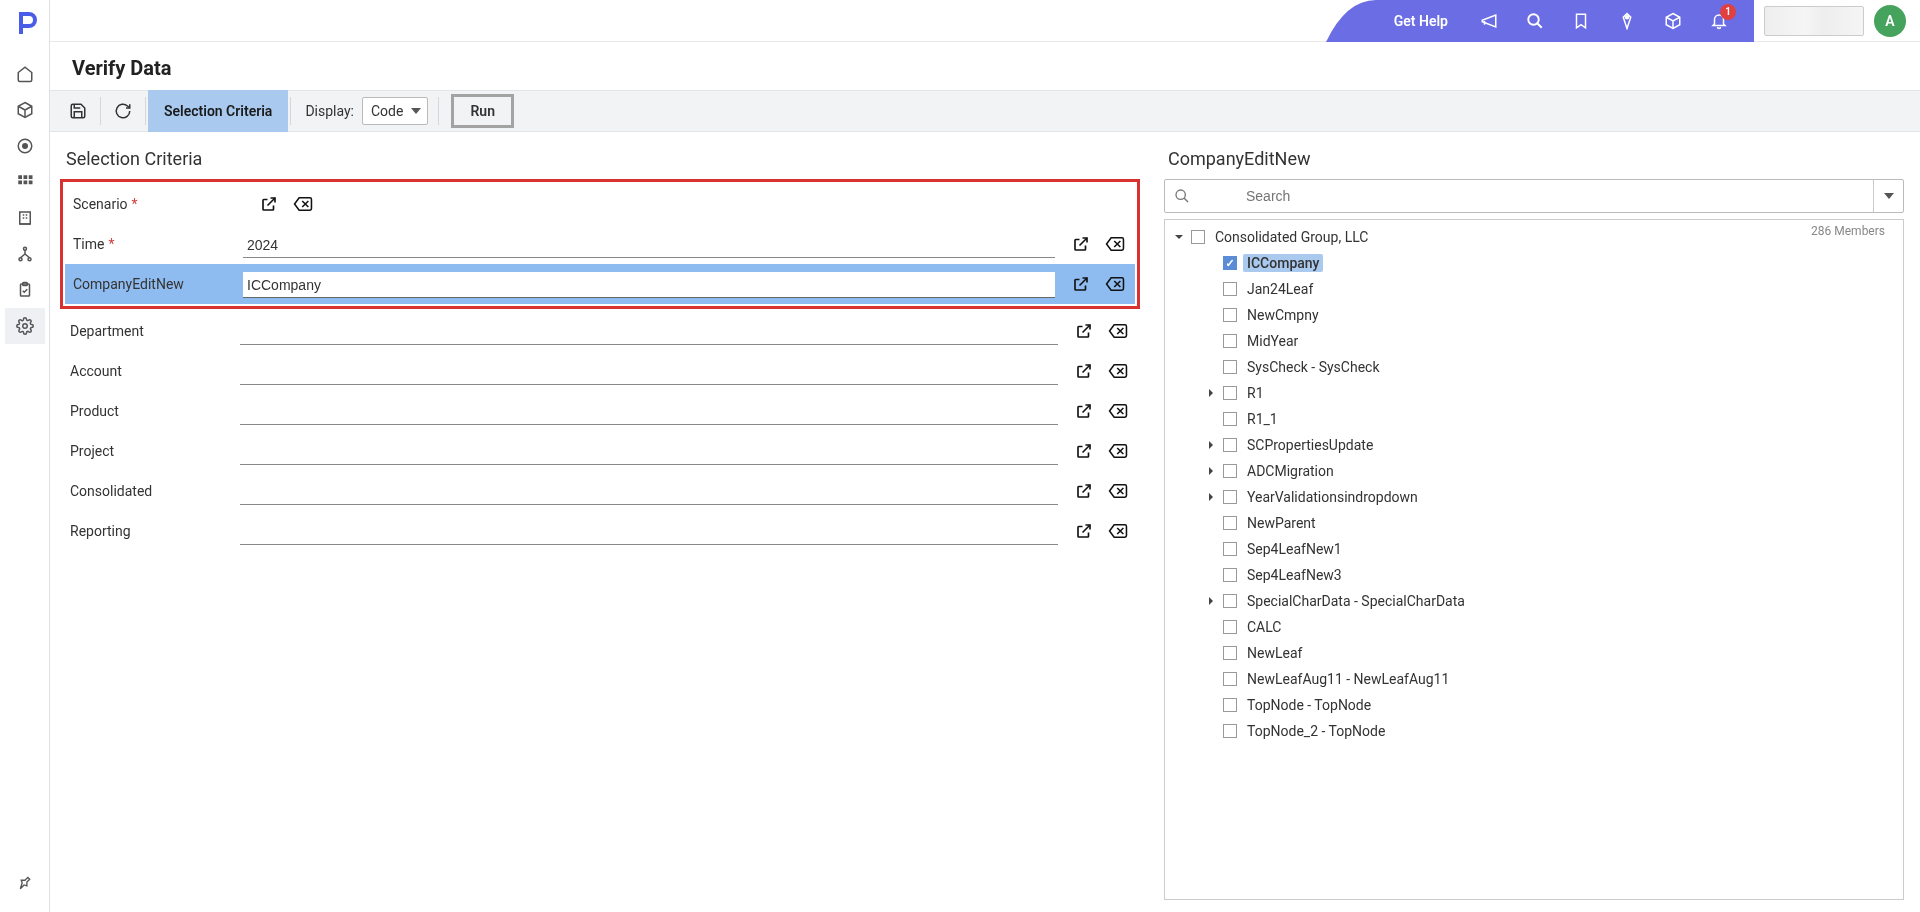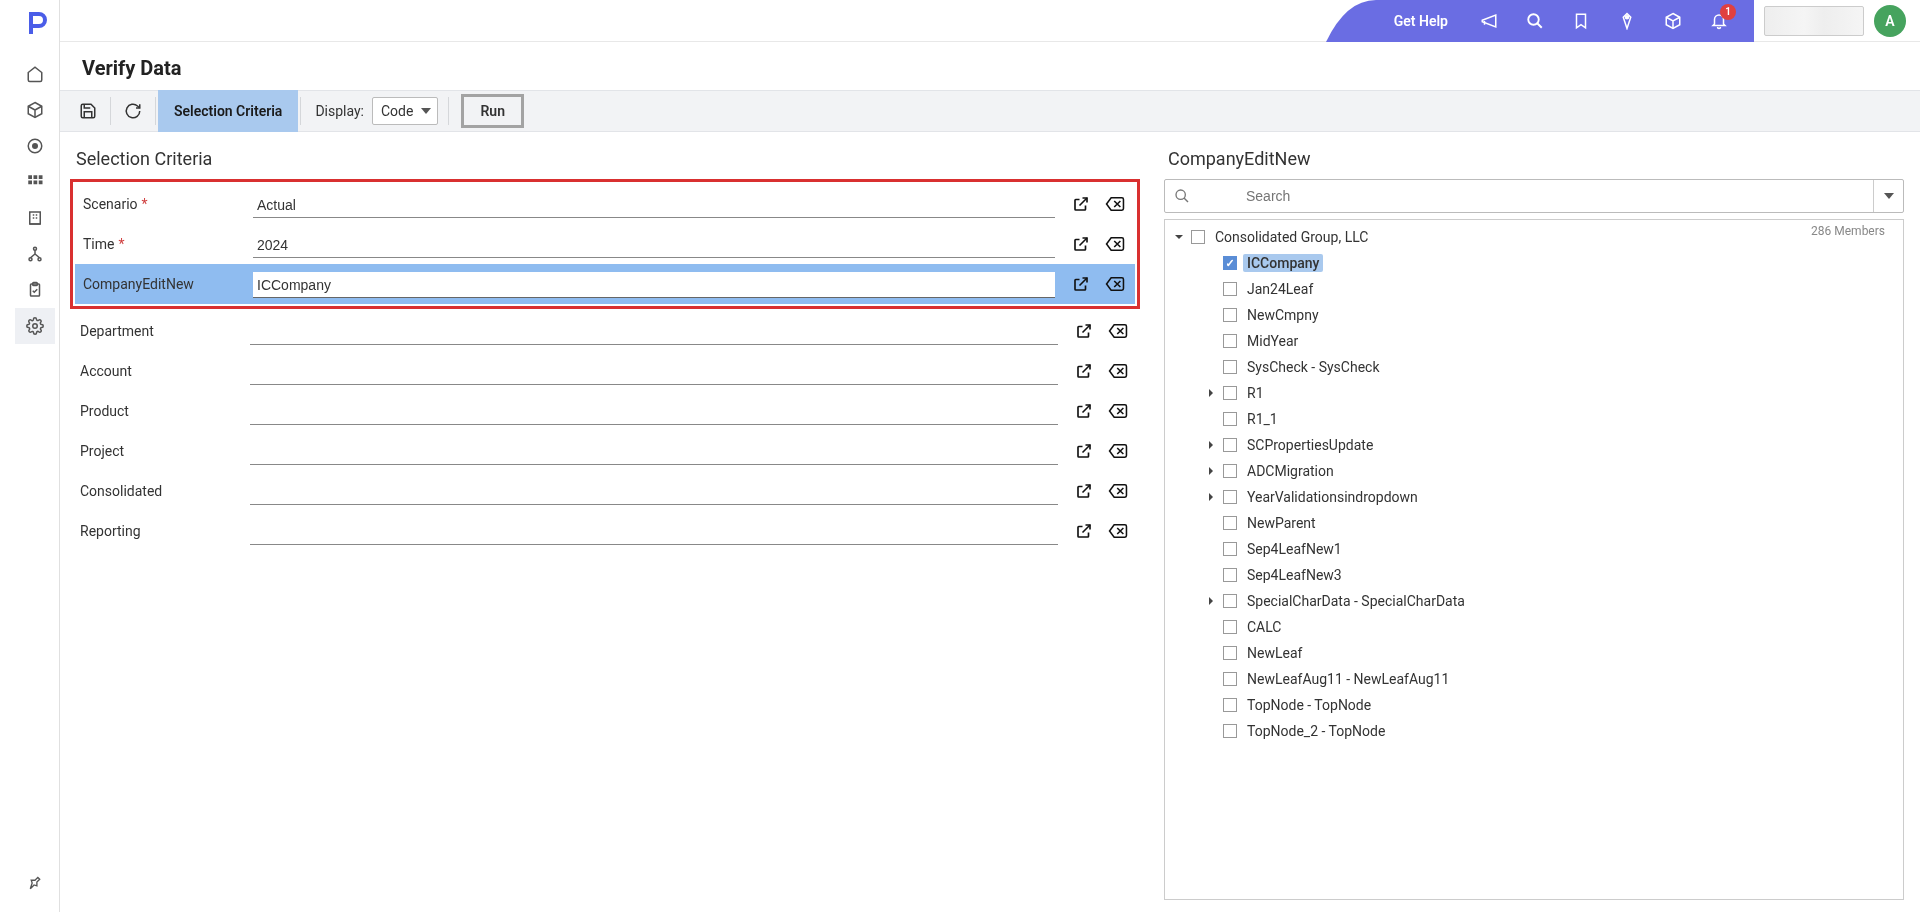--- a/index.html
+++ b/index.html
@@ -1,18 +1,18 @@
 <!DOCTYPE html>
 <html><head>
 <meta charset="utf-8">
 <style>
 * { box-sizing: border-box; margin: 0; padding: 0; }
 body { font-family: -apple-system, BlinkMacSystemFont, "Segoe UI", Roboto, sans-serif; font-size: 14px; color: #333; background: #fff; overflow: hidden; }
 
-.app { display: flex; height: 912px; width: 1920px; padding-left: 10px; }
+.app { display: flex; height: 912px; width: 1920px; }
 
 
 .left-sidebar { width: 50px; background: #fff; border-right: 1px solid #e0e0e0; display: flex; flex-direction: column; align-items: center; padding-top: 8px; }
 .left-sidebar .logo { width: 28px; height: 28px; margin-bottom: 20px; }
 .left-sidebar .nav-icon { width: 40px; height: 36px; display: flex; align-items: center; justify-content: center; color: #555; cursor: pointer; }
 .left-sidebar .nav-icon.active { background: #eef0f4; }
 .left-sidebar .spacer { flex: 1; }
 .left-sidebar .pin { width: 40px; height: 36px; display: flex; align-items: center; justify-content: center; color: #555; cursor: pointer; margin-bottom: 10px; }
 
 
@@ -240,23 +240,20 @@
       <div class="run-btn">Run</div>
     </div>
 
     <div class="content">
 
       <div class="sc-panel">
         <div class="sc-title">Selection Criteria</div>
         <div class="sc-rows" id="sc-top">
             <div class="sc-row">
               <div class="label">Scenario<span class="req">*</span></div>
-              <div class="val-wrap">
-                <input class="val" value="Actual" style="">
-              </div>
               <div class="row-actions">
                 <div class="row-icon">
                   <svg width="18" height="18" viewBox="0 0 24 24" fill="none" stroke="currentColor" stroke-width="2.2">
                     <path d="M14 4h6v6"></path>
                     <path d="M20 4L10 14"></path>
                     <path d="M18 14v5a1 1 0 0 1-1 1H5a1 1 0 0 1-1-1V7a1 1 0 0 1 1-1h5"></path>
                   </svg>
                 </div>
                 <div class="row-icon">
                   <svg width="20" height="18" viewBox="0 0 26 20" fill="none" stroke="currentColor" stroke-width="2">

